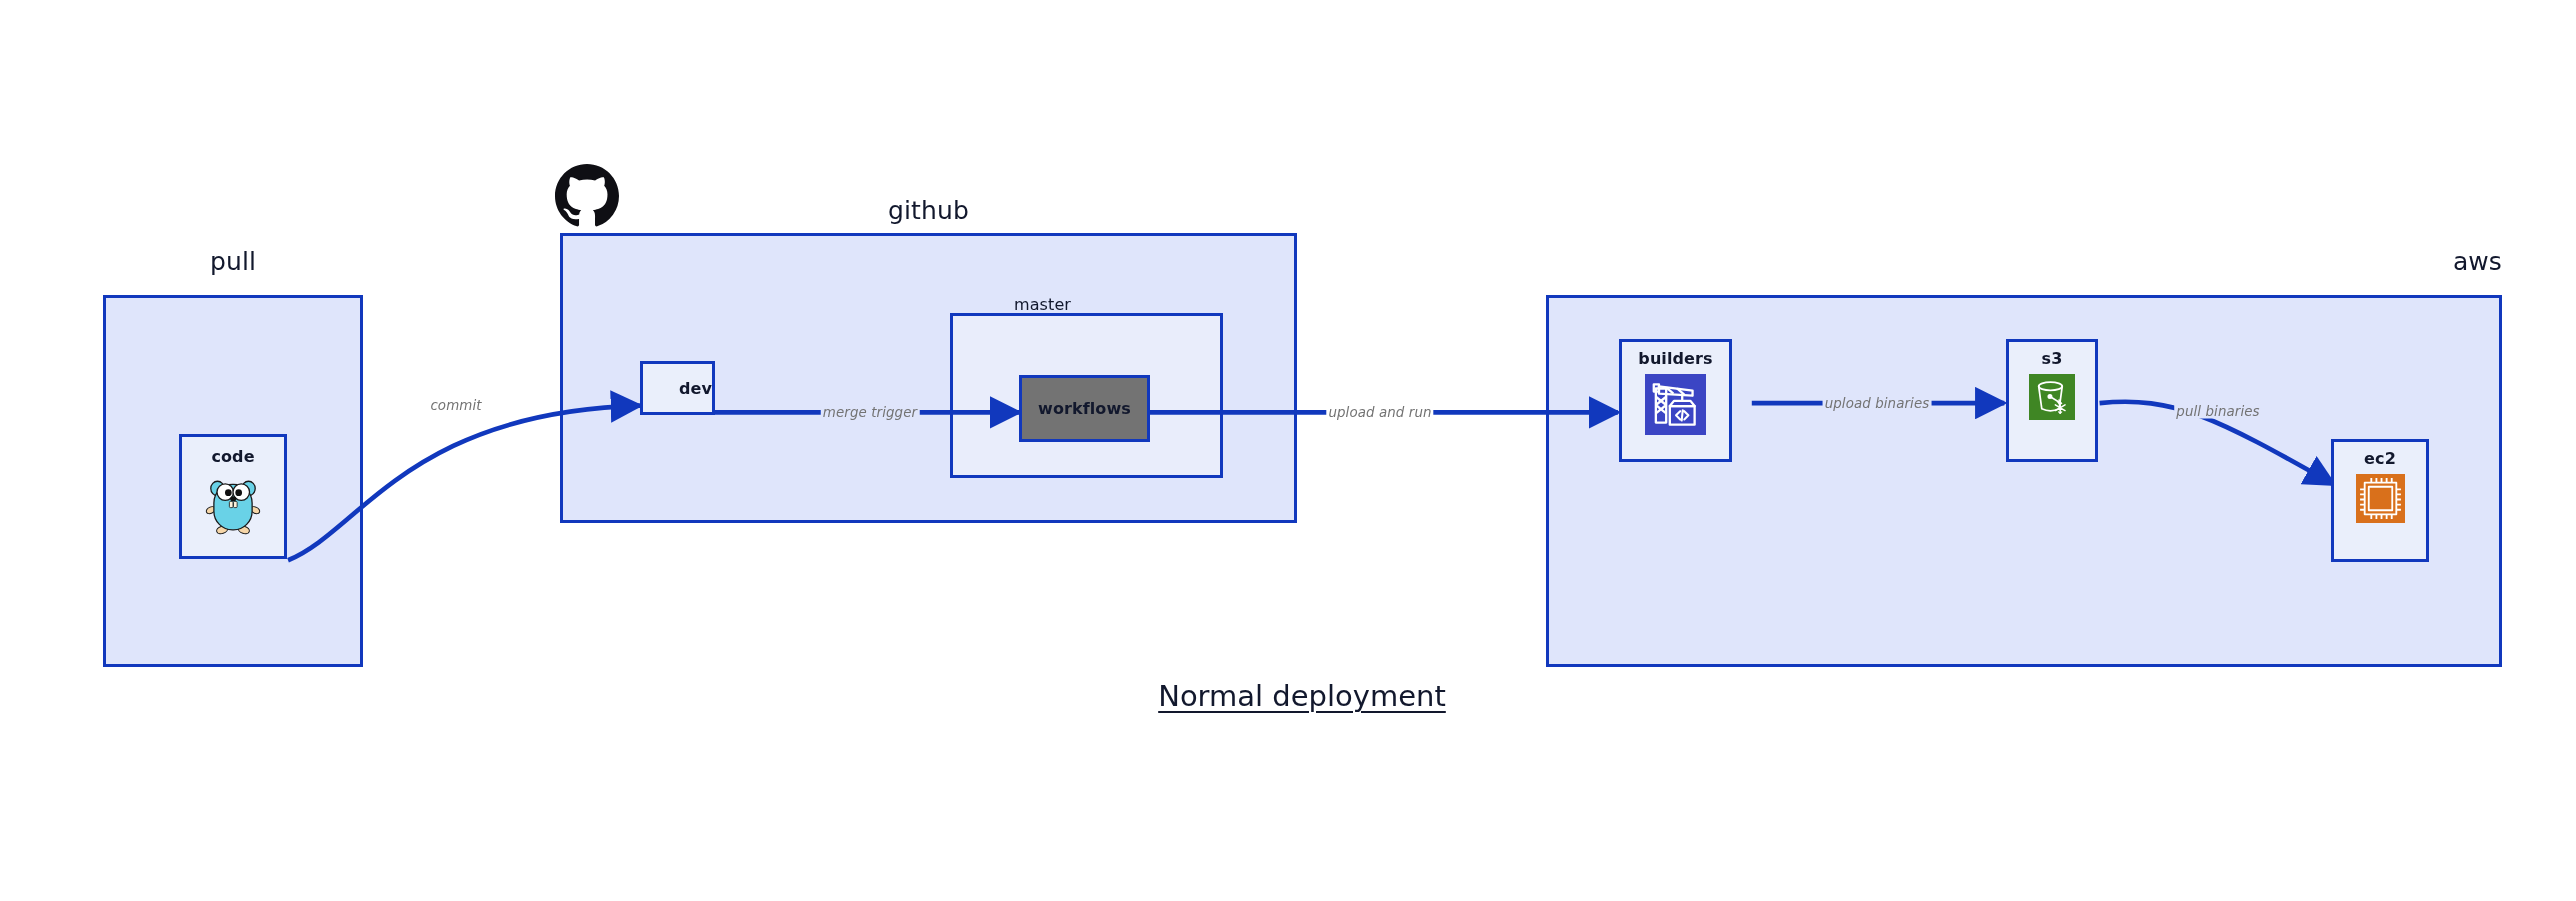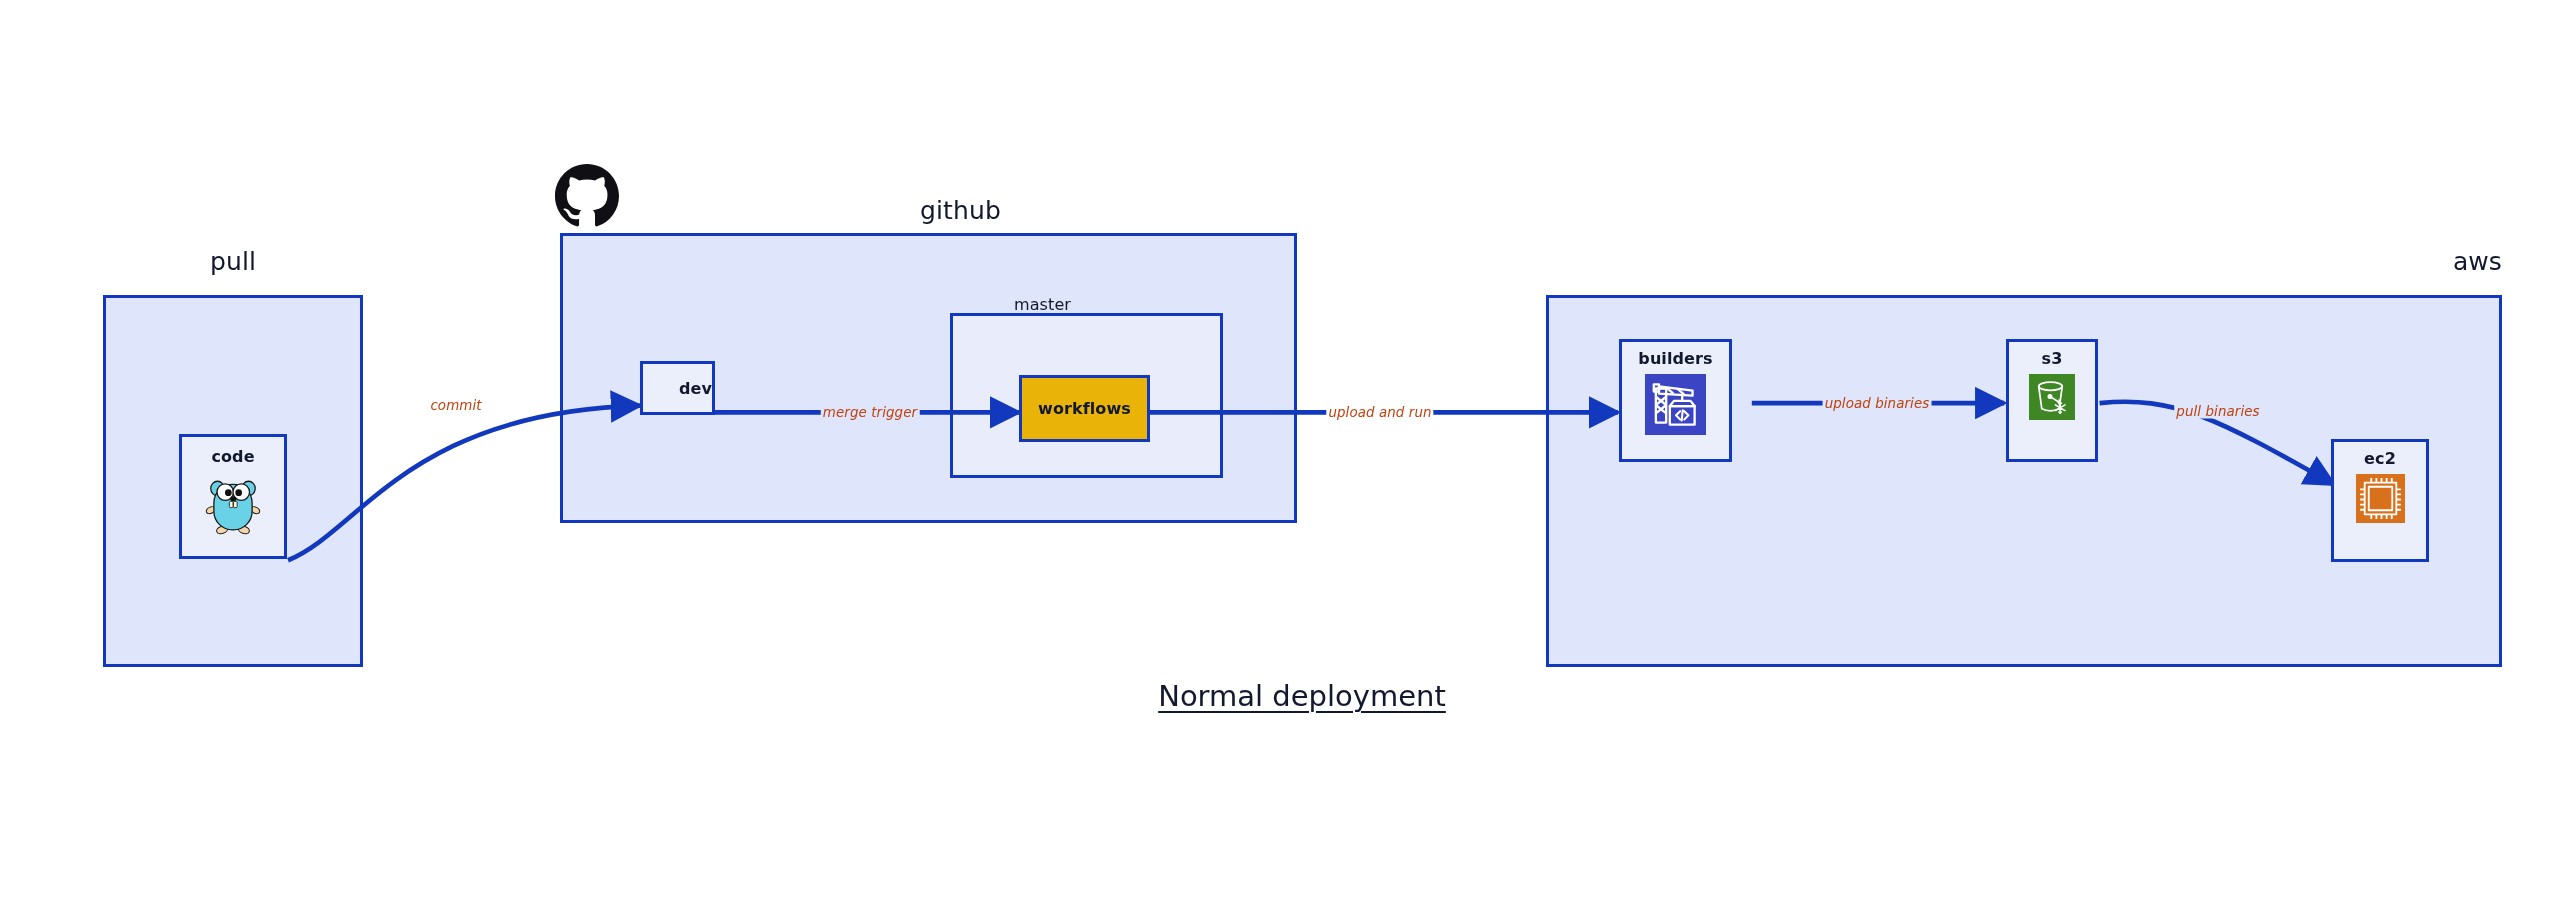--- a/index.html
+++ b/index.html
@@ -23,21 +23,21 @@
   }
   
   .container-box {
     position: absolute;
     border: 3.6px solid #1138bd;
     box-sizing: border-box;
   }
   .fill-l1 { background: #dfe5fb; }
   .fill-l2 { background: #e9edfb; }
   .fill-l3 { background: #eaeffb; }
-  .fill-l4 { background: #eab308; }
+  .fill-l4 { background: #737373; }
 
   .container-label {
     position: absolute;
     font-size: 25px;
     font-weight: 400;
     color: #12182d;
     text-align: center;
     white-space: nowrap;
     letter-spacing: 0.1px;
   }
@@ -60,21 +60,21 @@
   }
   .node-icon {
     display: block;
   }
 
   
   .edge-label {
     position: absolute;
     font-size: 13.4px;
     font-style: italic;
-    color: #c2410c;
+    color: #737373;
     white-space: nowrap;
     background: transparent;
     transform: translate(-50%, -50%);
     letter-spacing: 0.1px;
   }
   .edge-label.on-white { background: #ffffff; padding: 0 2.1px; }
   .edge-label.on-l1 { background: #dfe5fb; padding: 0 2.1px; }
 
   
   #diagram-title {
@@ -115,21 +115,21 @@
   <div id="octocat-logo">
     <svg viewBox="0 0 16 16" width="64" height="64" aria-hidden="true">
       <path fill="#0f0f14" d="M8 0C3.58 0 0 3.58 0 8c0 3.54 2.29 6.53 5.47 7.59.4.07.55-.17.55-.38
         0-.19-.01-.82-.01-1.49-2.01.37-2.53-.49-2.69-.94-.09-.23-.48-.94-.82-1.13-.28-.15-.68-.52-.01-.53.63-.01
         1.08.58 1.23.82.72 1.21 1.87.87 2.33.66.07-.52.28-.87.51-1.07-1.78-.2-3.64-.89-3.64-3.95
         0-.87.31-1.59.82-2.15-.08-.2-.36-1.02.08-2.12 0 0 .67-.21 2.2.82.64-.18 1.32-.27 2-.27.68 0 1.36.09 2 .27
         1.53-1.04 2.2-.82 2.2-.82.44 1.1.16 1.92.08 2.12.51.56.82 1.27.82 2.15 0 3.07-1.87 3.75-3.65 3.95.29.25.54.73.54 1.48
         0 1.07-.01 1.93-.01 2.2 0 .21.15.46.55.38A8.01 8.01 0 0 0 16 8c0-4.42-3.58-8-8-8z"></path>
     </svg>
   </div>
-  <div class="container-label" style="left:592px; top:196px; width:737px;text-align:center;">github</div>
+  <div class="container-label" style="left:560px; top:196px; width:737px;text-align:center;">github</div>
   <div class="container-box fill-l1" style="left:560px; top:233px; width:737px; height:290px;"></div>
 
   <div class="container-label" style="left:906px; top:276px; width:273px; font-size:16px;margin-top:19px;">master</div>
   <div class="container-box fill-l2" style="left:950px; top:313px; width:273px; height:165px;"></div>
 
   <div class="container-label" style="left:1546px; top:247px; width:956px;text-align:right;">aws</div>
   <div class="container-box fill-l1" style="left:1546px; top:295px; width:956px; height:372px;"></div>
 
   <svg class="edges" viewBox="0 0 5054 1750">
     <defs>

